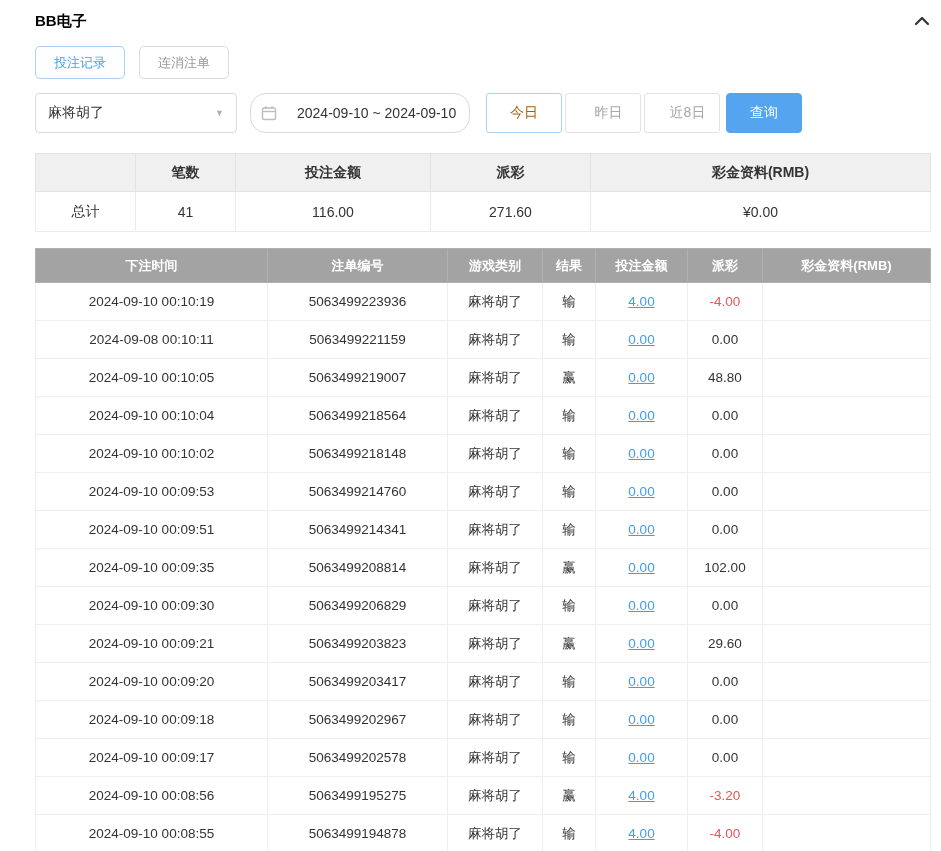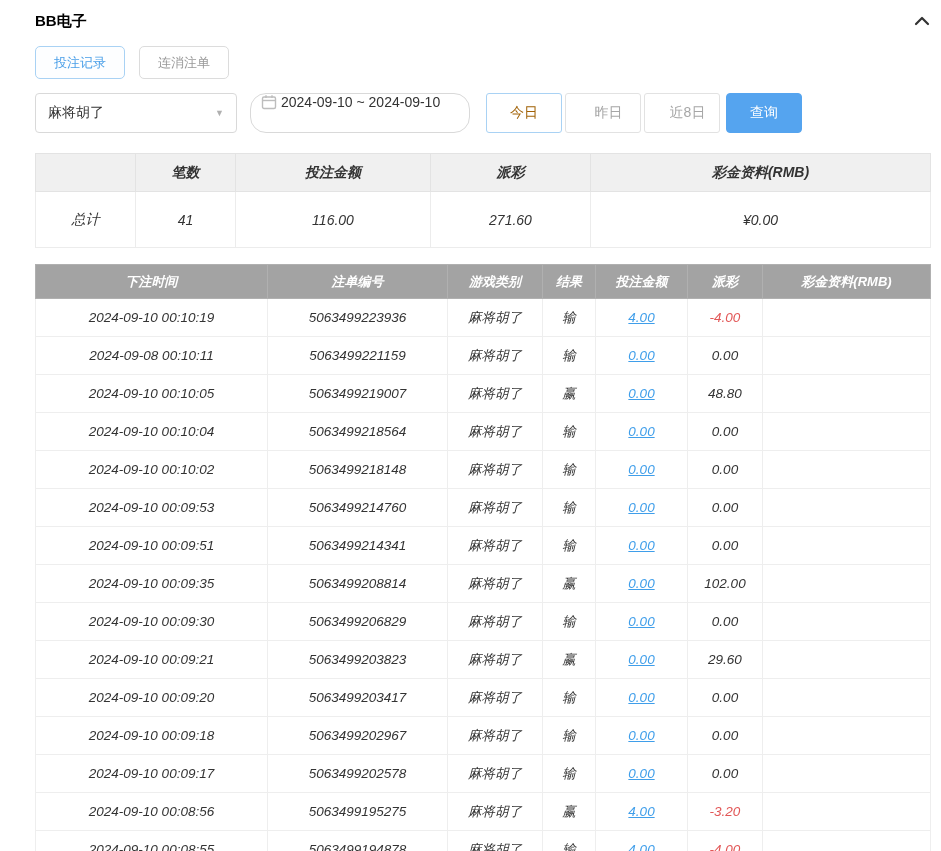--- a/index.html
+++ b/index.html
@@ -31,46 +31,46 @@
   
   .filters { display: flex; align-items: center; margin-bottom: 20px; }
   .select-box {
     width: 202px; height: 40px; border: 1px solid #d9d9d9; border-radius: 4px;
     display: flex; align-items: center; justify-content: space-between;
     padding: 0 12px; font-size: 14px; cursor: pointer; background: #fff;
   }
   .select-caret { color: #b0b0b0; font-size: 9px; }
   .date-box {
     width: 220px; height: 40px; border: 1px solid #d9d9d9; border-radius: 16px;
-    display: flex; align-items: flex-start; gap: 4px;
+    display: flex; align-items: center; gap: 20px;
     padding: 0 10px; font-size: 14px; margin-left: 13px; background: #fff; cursor: pointer;
   }
   .quick-btn {
     width: 76px; height: 40px; margin-left: 0; font-size: 14px;
     background: #fff; border: 1px solid #e2e2e2; border-radius: 3px;
     color: #a6a6a6; cursor: pointer; font-family: inherit;
   }
   .quick-btn.first { margin-left: 16px; }
   .quick-btn + .quick-btn { margin-left: 3px; padding-left: 11px; }
   .quick-btn.active { border-color: #a9d2f4; color: #a16207; }
   .search-btn {
     width: 76px; height: 40px; margin-left: 6px; font-size: 14px;
     background: #55a4ef; border: 1px solid #55a4ef; border-radius: 4px;
     color: #fff; cursor: pointer; font-family: inherit;
   }
 
   
-  table { border-collapse: collapse; width: 895px; table-layout: fixed; font-style: italic; }
+  table { border-collapse: collapse; width: 895px; table-layout: fixed; }
   .summary-table { margin-bottom: 16px; }
   .summary-table th {
     background: #f0f0f0; height: 38px; font-size: 14px; font-weight: bold;
     border: 1px solid #e3e3e3; text-align: center; color: #333;
   }
   .summary-table td {
-    height: 56px; font-size: 14px; text-align: center;
+    height: 40px; font-size: 14px; text-align: center;
     border: 1px solid #ececec; background: #fff;
   }
   .summary-table col:nth-child(1) { width: 100px; }
   .summary-table col:nth-child(2) { width: 100px; }
   .summary-table col:nth-child(3) { width: 195px; }
   .summary-table col:nth-child(4) { width: 160px; }
   .summary-table col:nth-child(5) { width: 340px; }
 
   
   .main-table th {

